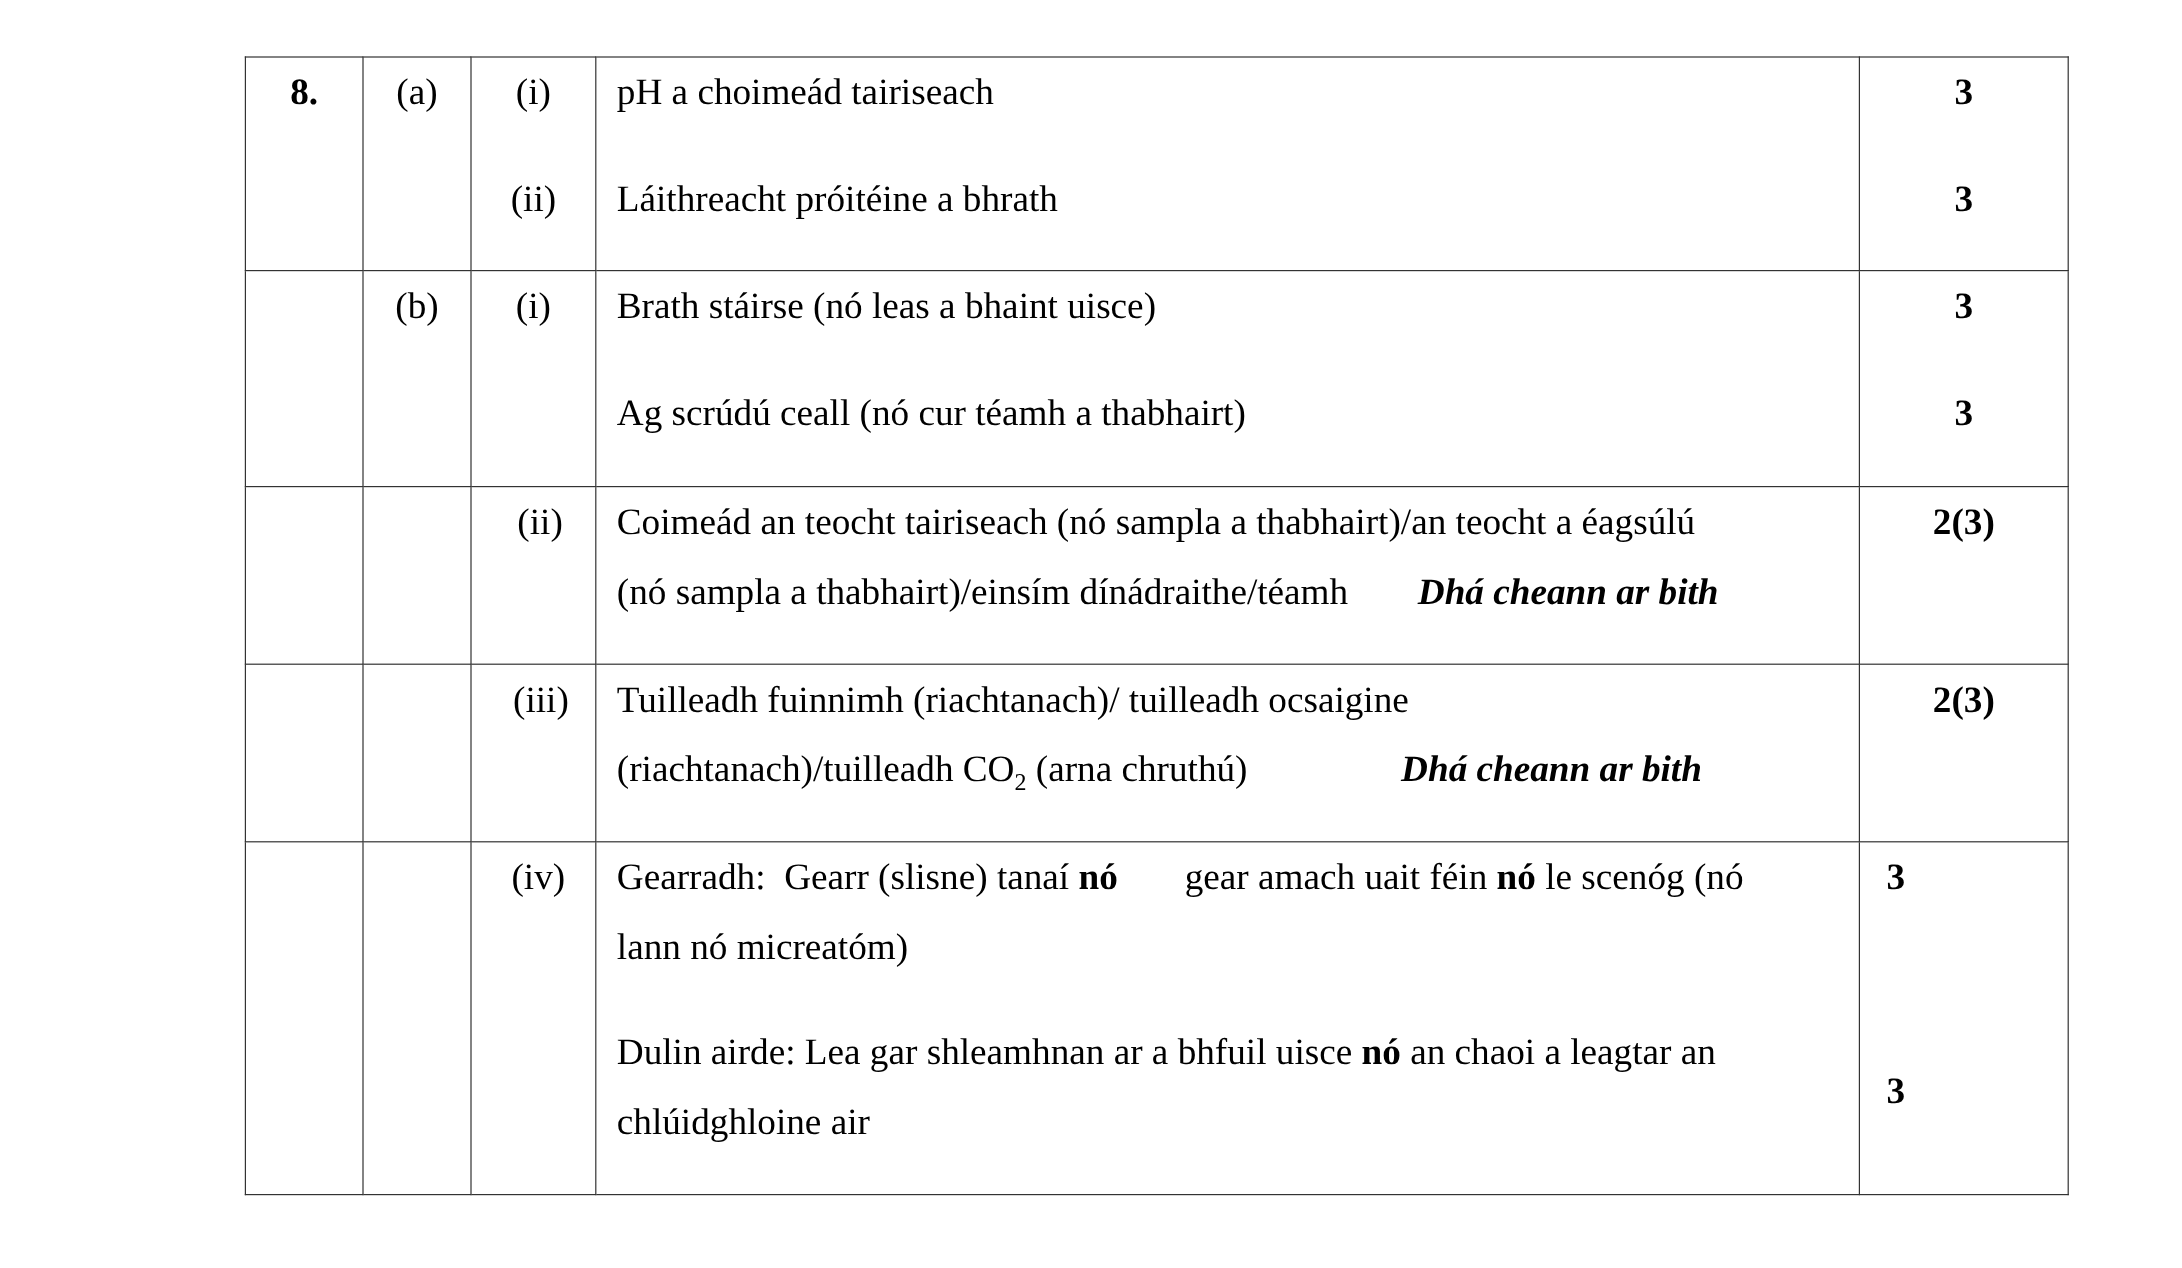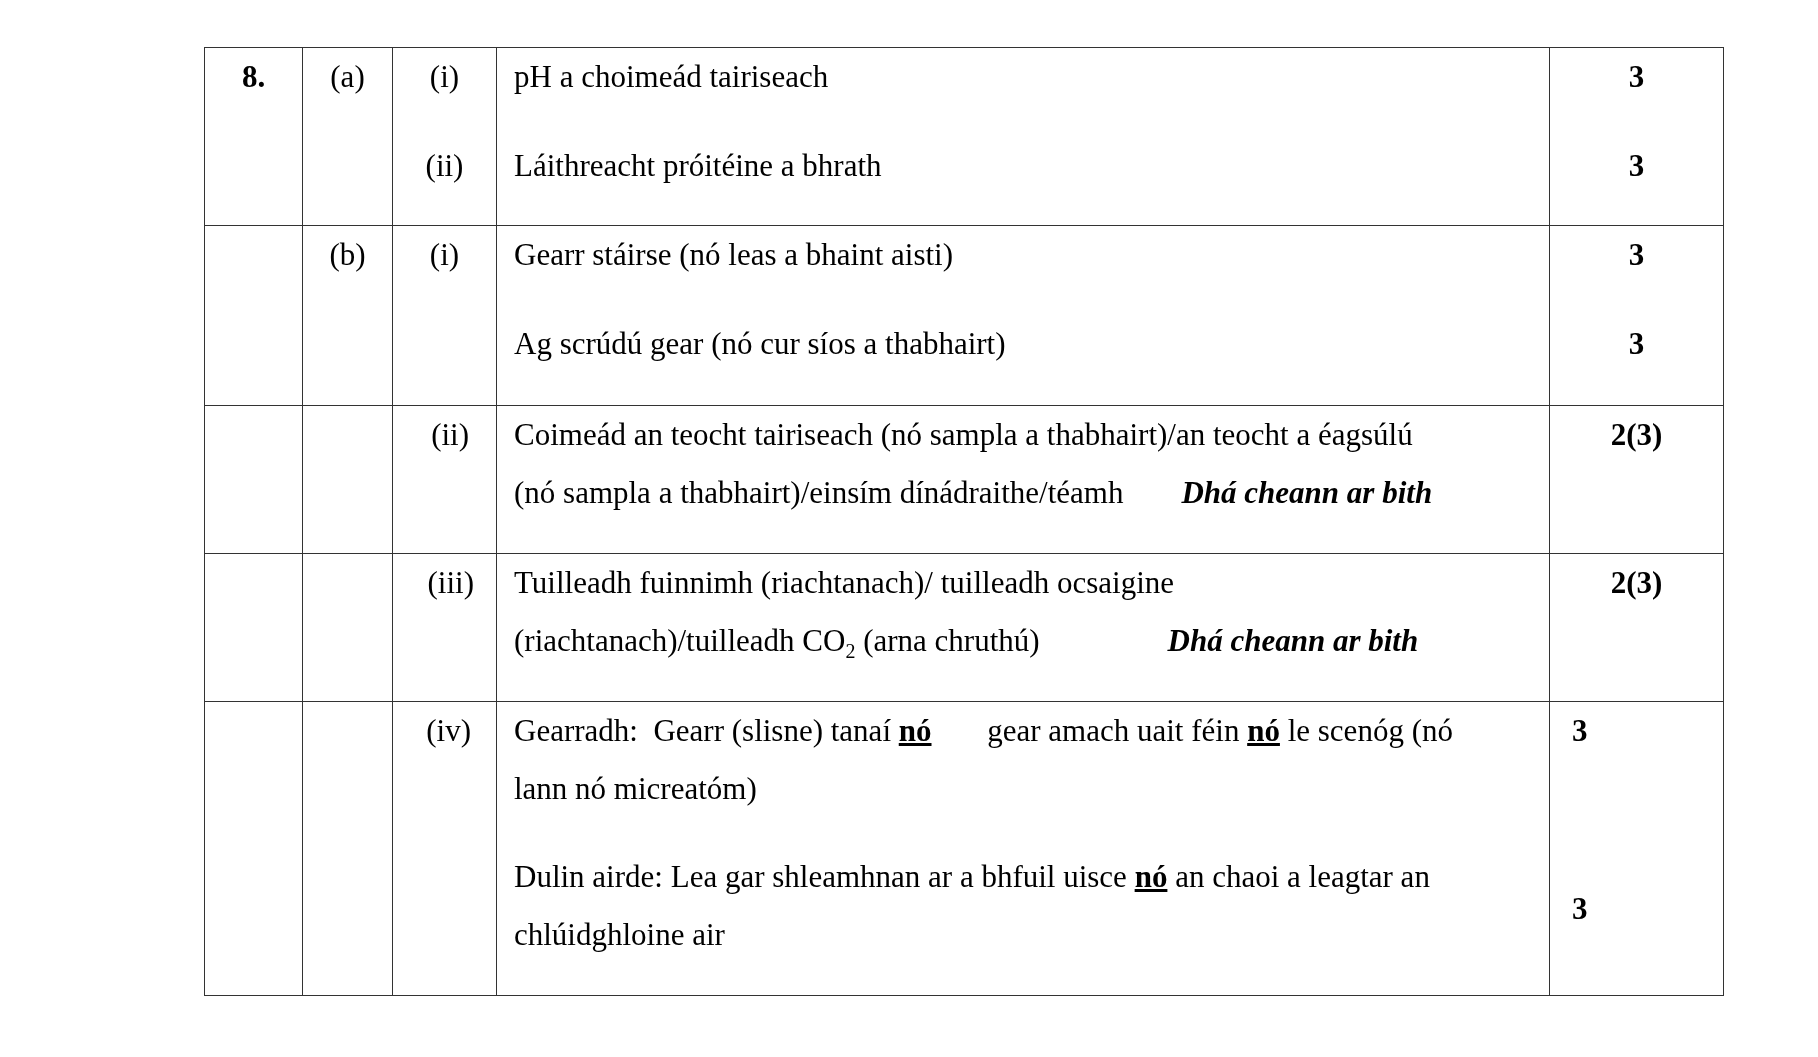--- a/index.html
+++ b/index.html
@@ -14,21 +14,21 @@
   .p { text-align:center; }
   .sp { text-align:center; }
   .sp.right { text-align:right; padding-right:27px !important; }
   .ans { padding-left:17px !important; padding-right:10px !important; }
   .mk { text-align:center; font-weight:bold; }
   .mk.left { text-align:left; padding-left:22px !important; }
   .line { display:block; }
   .gap { display:block; height:31px; }
   .bi { font-weight:bold; font-style:italic;text-align:center; }
   .it { }
-  .b { font-weight:bold;text-decoration:underline; }
+  .b { font-weight:bold; }
   sub { font-size:20px; line-height:0; }
   .r1 { height:178px; } .r2 { height:180px; } .r3 { height:148px; } .r4 { height:148px; } .r5 { height:294px; }
   .spacer { display:inline-block; }
 </style>
 </head>
 <body>
 
 <table class="ms">
   <colgroup>
       <col class="c1">
@@ -57,23 +57,23 @@
       <span class="gap"></span>
       <span class="line">3</span>
     </td>
   </tr>
 
   <tr class="r2">
     <td></td>
     <td class="p">(b)</td>
     <td class="sp">(i)</td>
     <td class="ans">
-      <span class="line">Gearr stáirse (nó leas a bhaint aisti)</span>
+      <span class="line">Brath stáirse (nó leas a bhaint uisce)</span>
       <span class="gap"></span>
-      <span class="line">Ag scrúdú gear (nó cur síos a thabhairt)</span>
+      <span class="line">Ag scrúdú ceall (nó cur téamh a thabhairt)</span>
     </td>
     <td class="mk">
       <span class="line">3</span>
       <span class="gap"></span>
       <span class="line">3</span>
     </td>
   </tr>
 
   <tr class="r3">
     <td></td>

